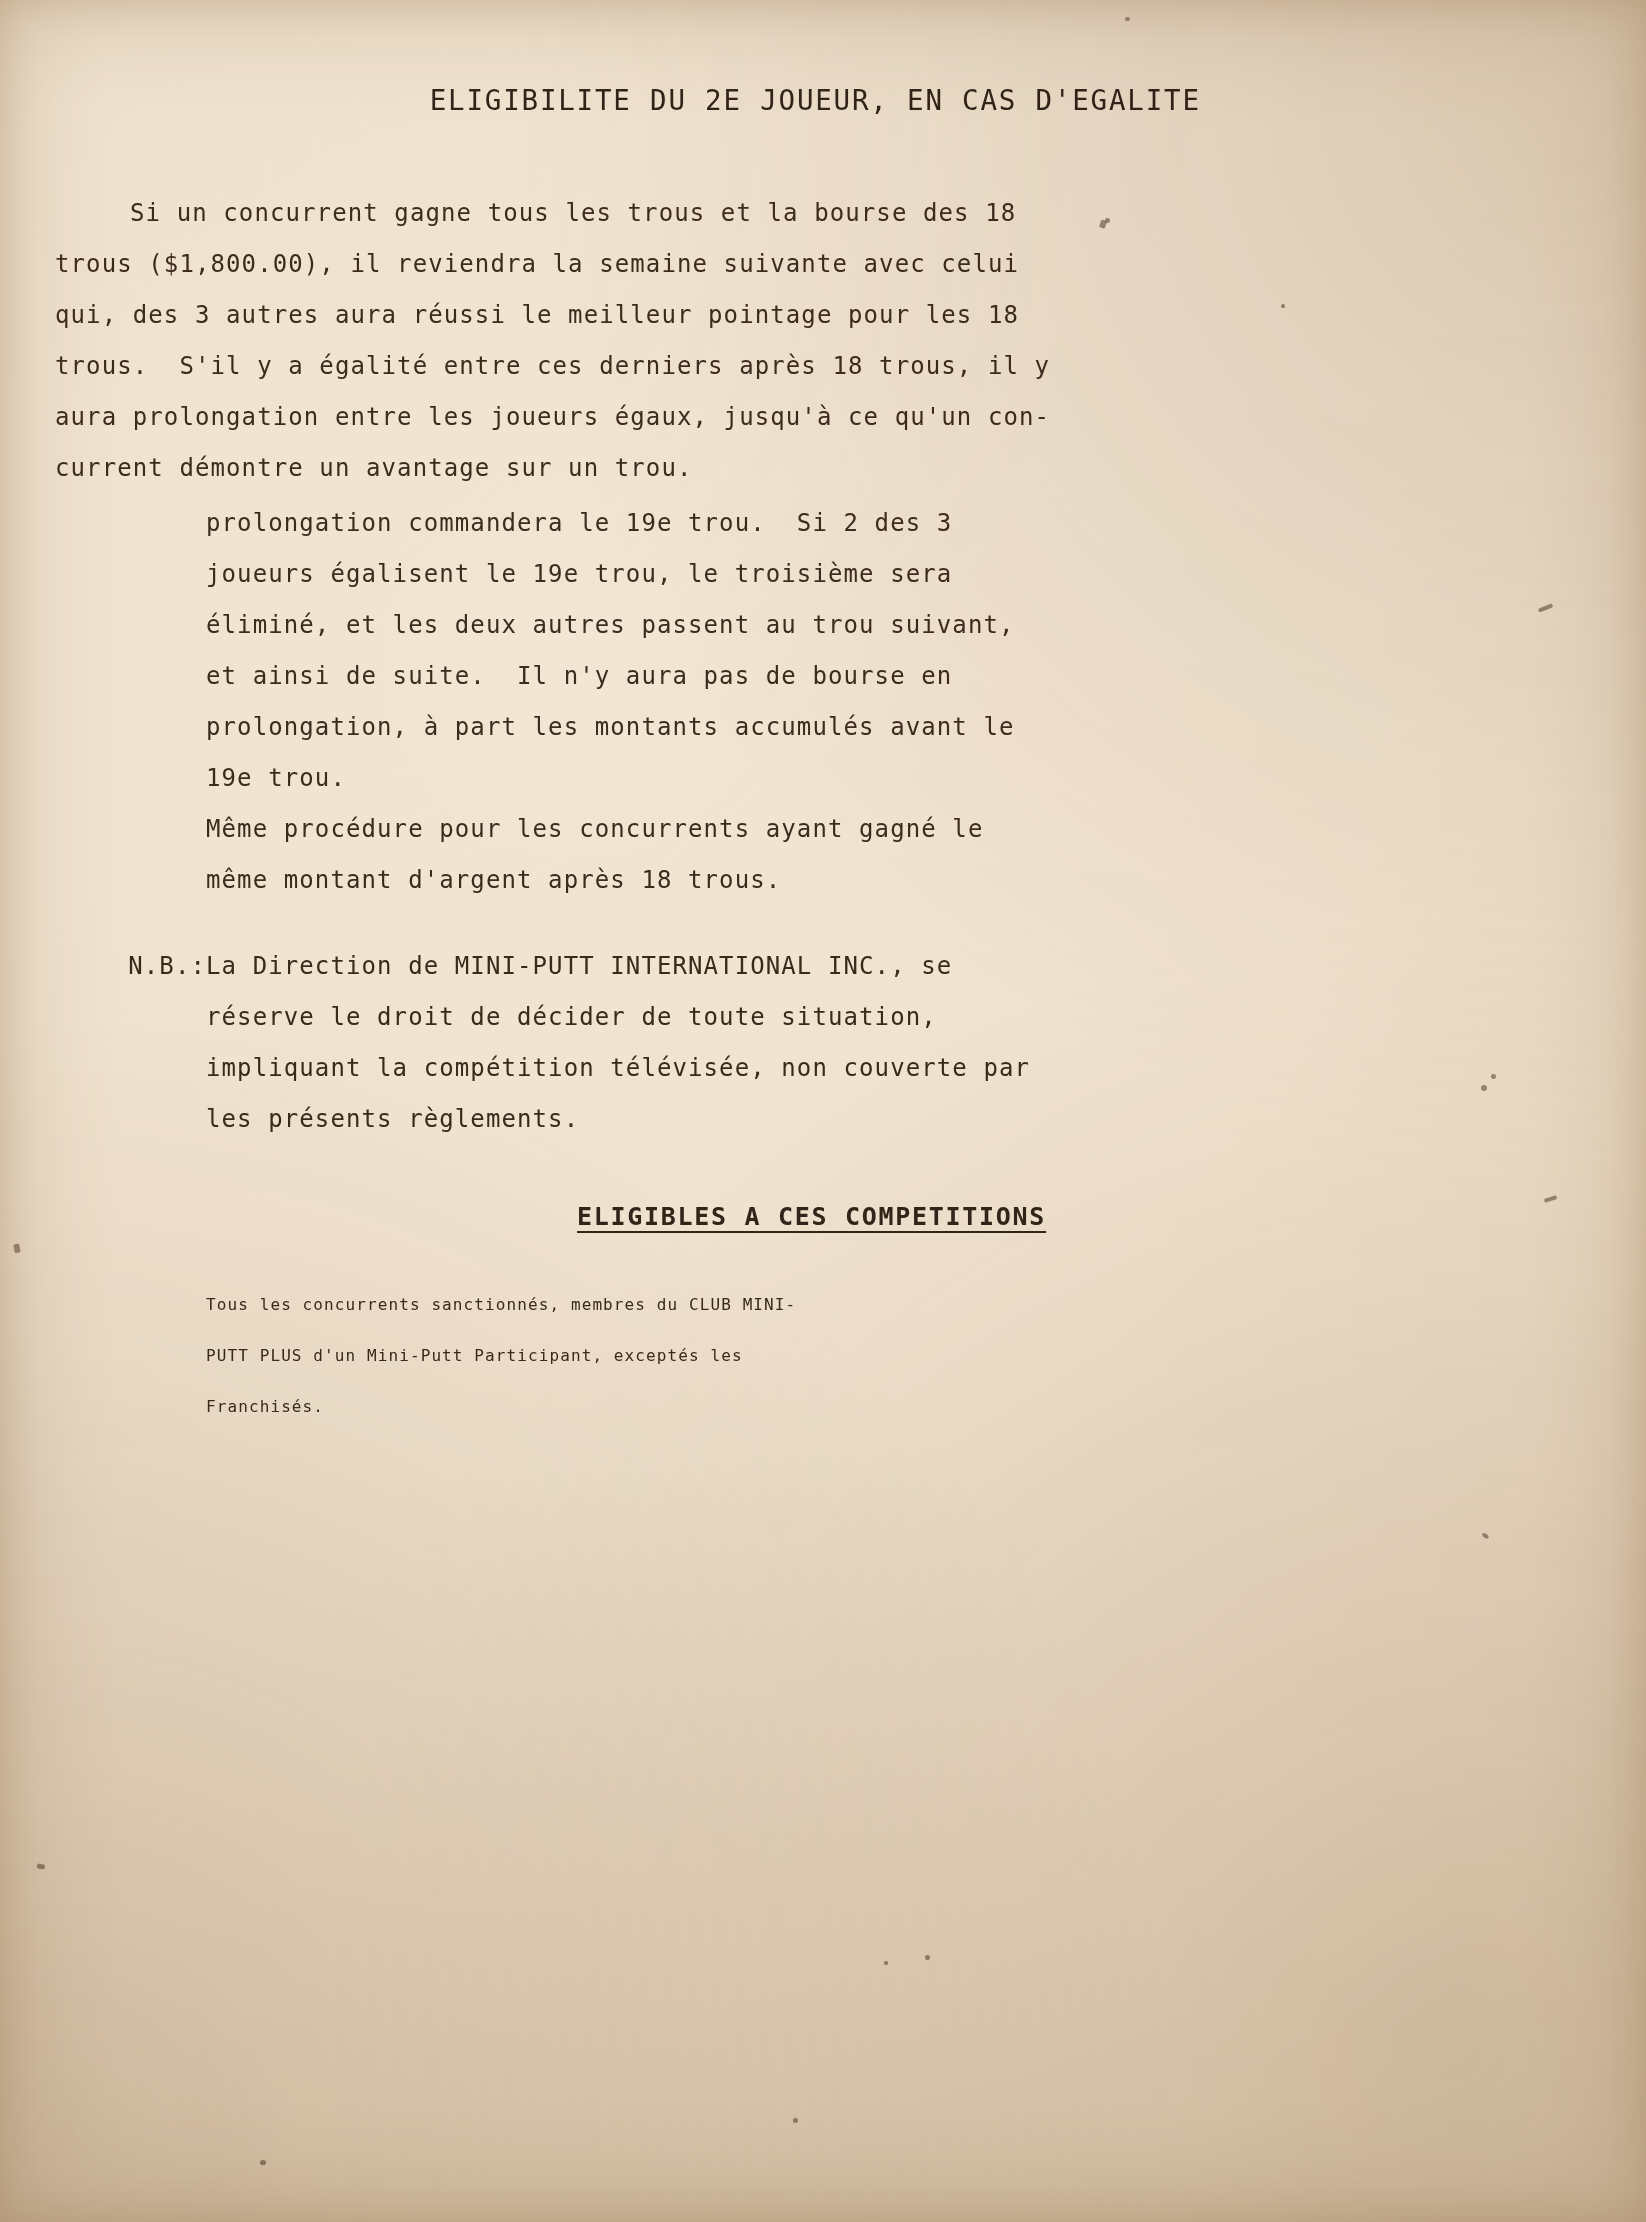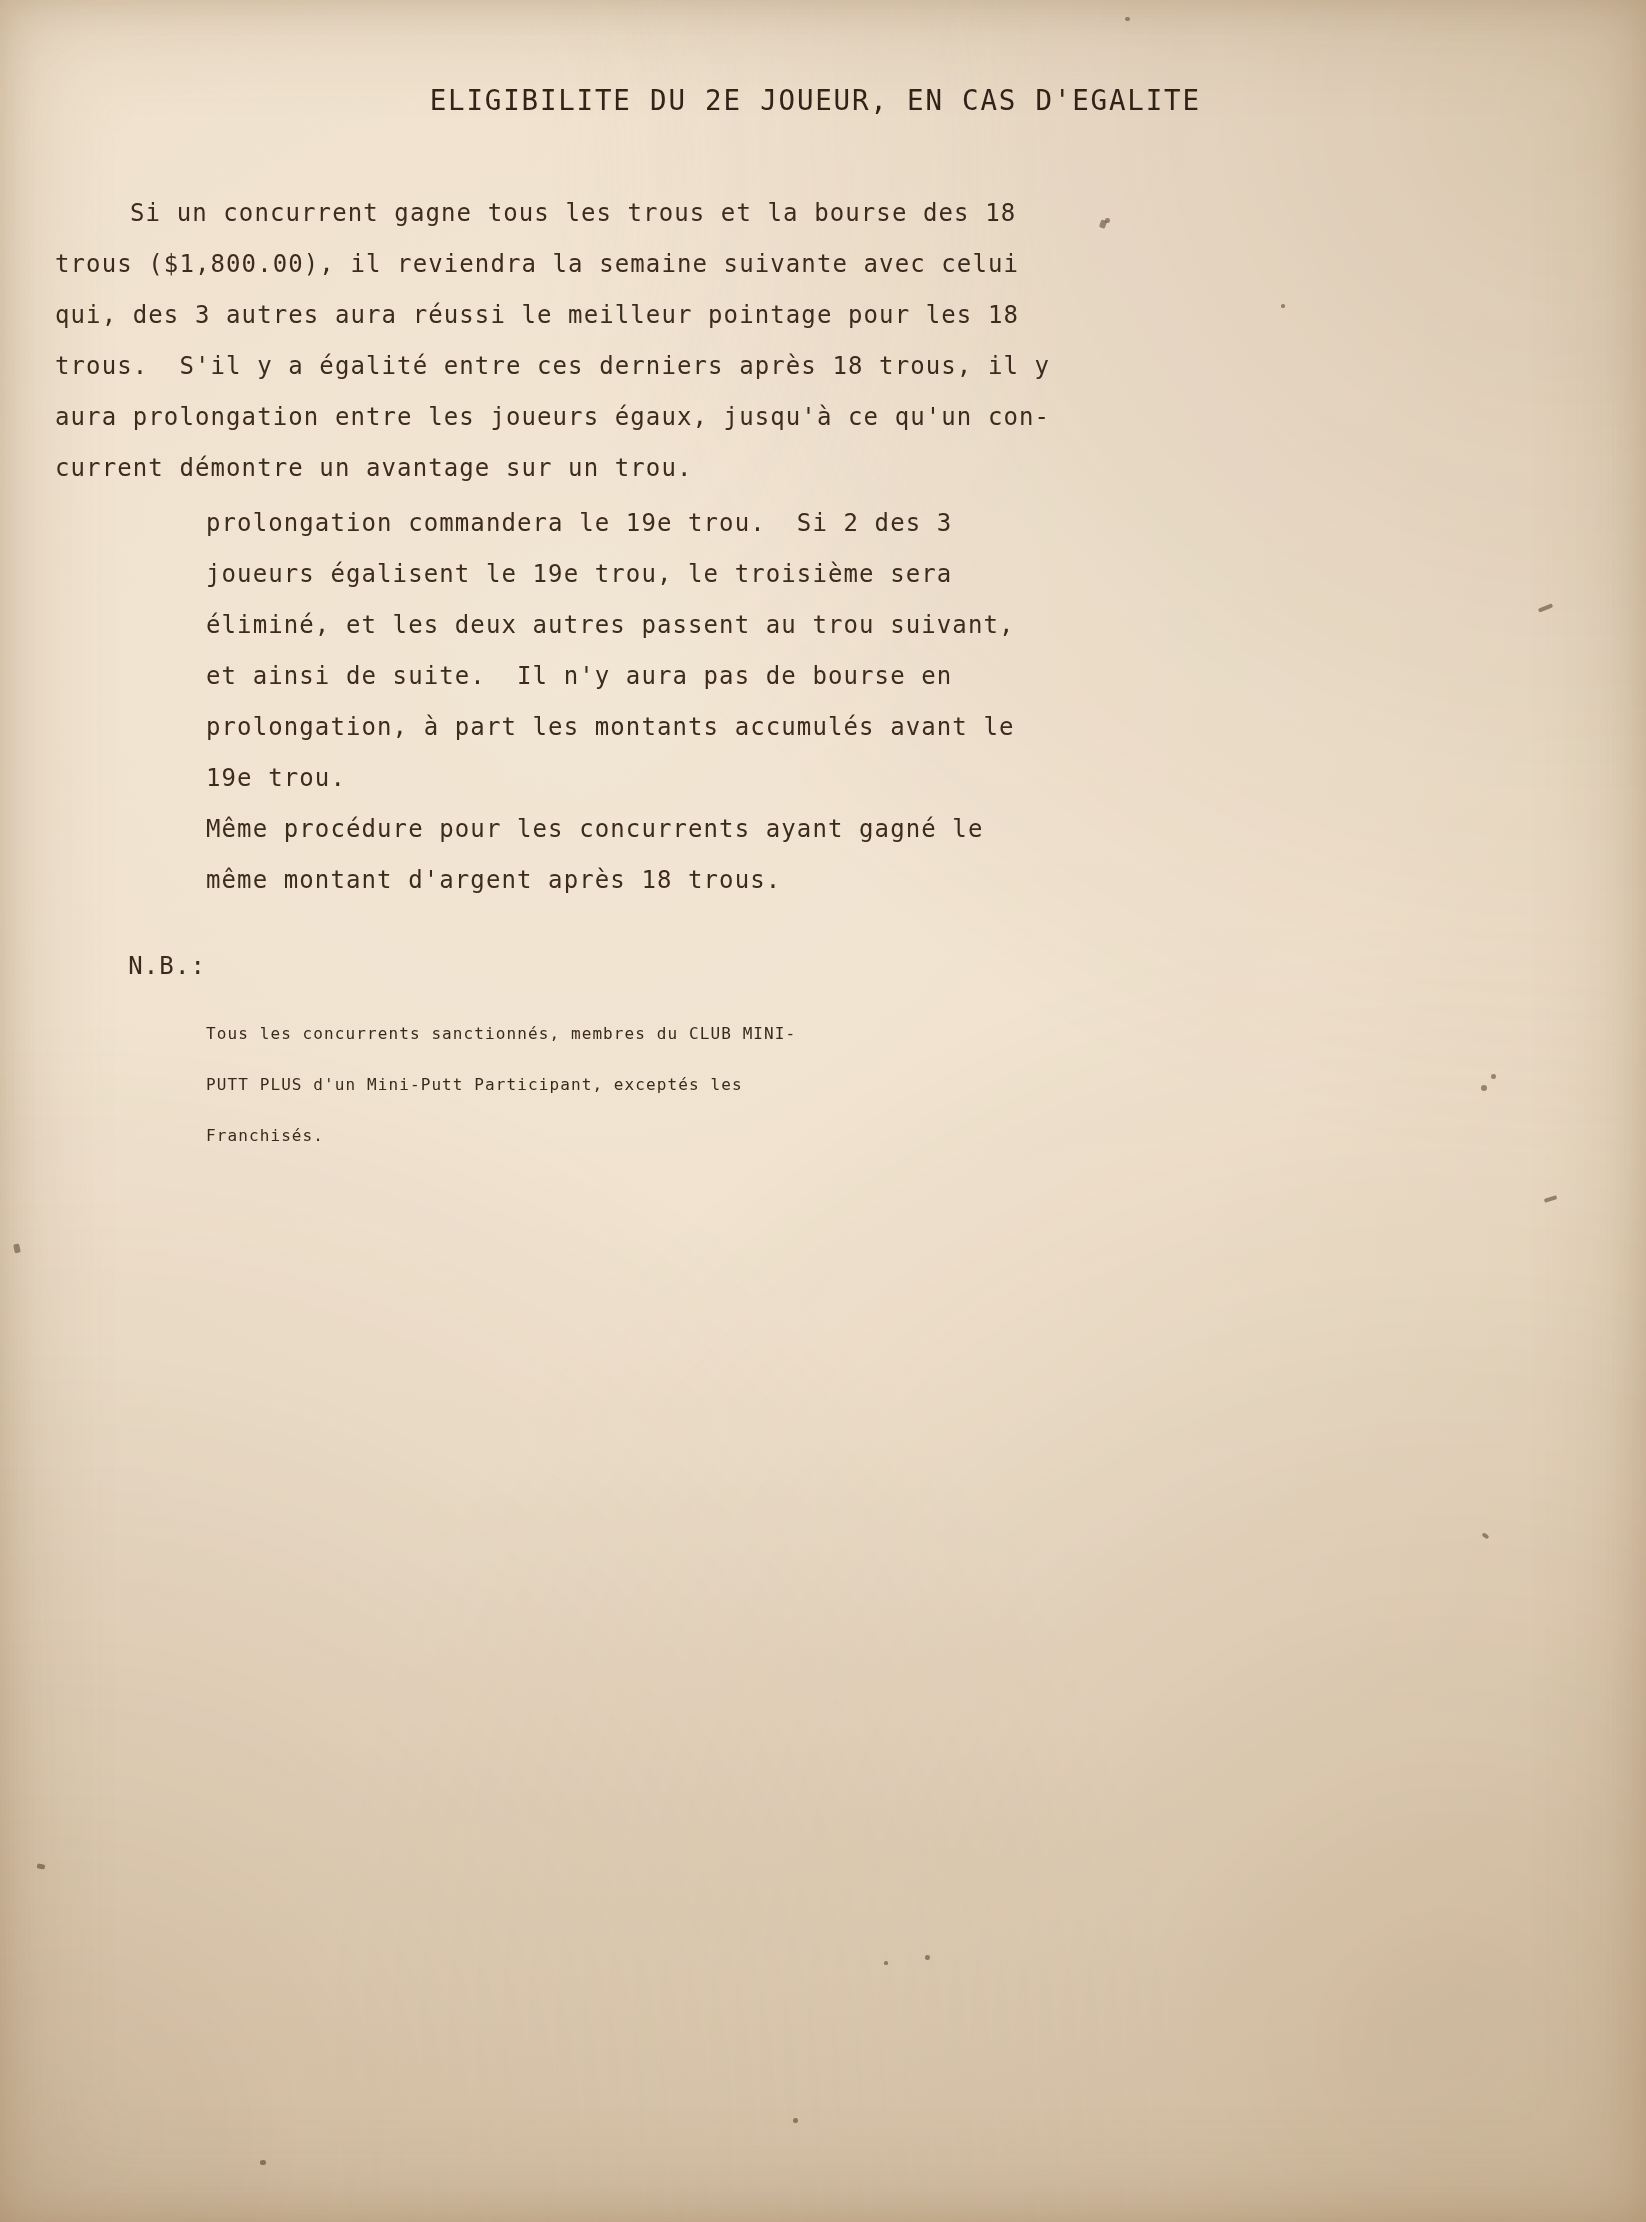--- a/index.html
+++ b/index.html
@@ -157,23 +157,28 @@
 et ainsi de suite.  Il n'y aura pas de bourse en
 prolongation, à part les montants accumulés avant le
 19e trou.
 Même procédure pour les concurrents ayant gagné le
 même montant d'argent après 18 trous.</p>
     </div>
 
     <div class="nb-wrap">
       <div class="nb-row">
         <div class="nb-label">N.B.:</div>
+        <div class="nb-body">La Direction de MINI-PUTT INTERNATIONAL INC., se
+réserve le droit de décider de toute situation,
+impliquant la compétition télévisée, non couverte par
+les présents règlements.</div>
       </div>
     </div>
 
+    <h2 class="subtitle">ELIGIBLES A CES COMPETITIONS</h2>
 
     <p class="final">Tous les concurrents sanctionnés, membres du CLUB MINI-
 PUTT PLUS d'un Mini-Putt Participant, exceptés les
 Franchisés.</p>
 
   </div>
 
   <span class="speck" style="left:1125px; top:16.5px; width:4.6px; height:4.6px;"></span>
   <span class="speck" style="left:1100px; top:220px; width:5.5px; height:8.3px; transform:rotate(20deg); border-radius:1.8px;"></span>
   <span class="speck" style="left:1105px; top:218px; width:4.6px; height:4.6px;"></span>

